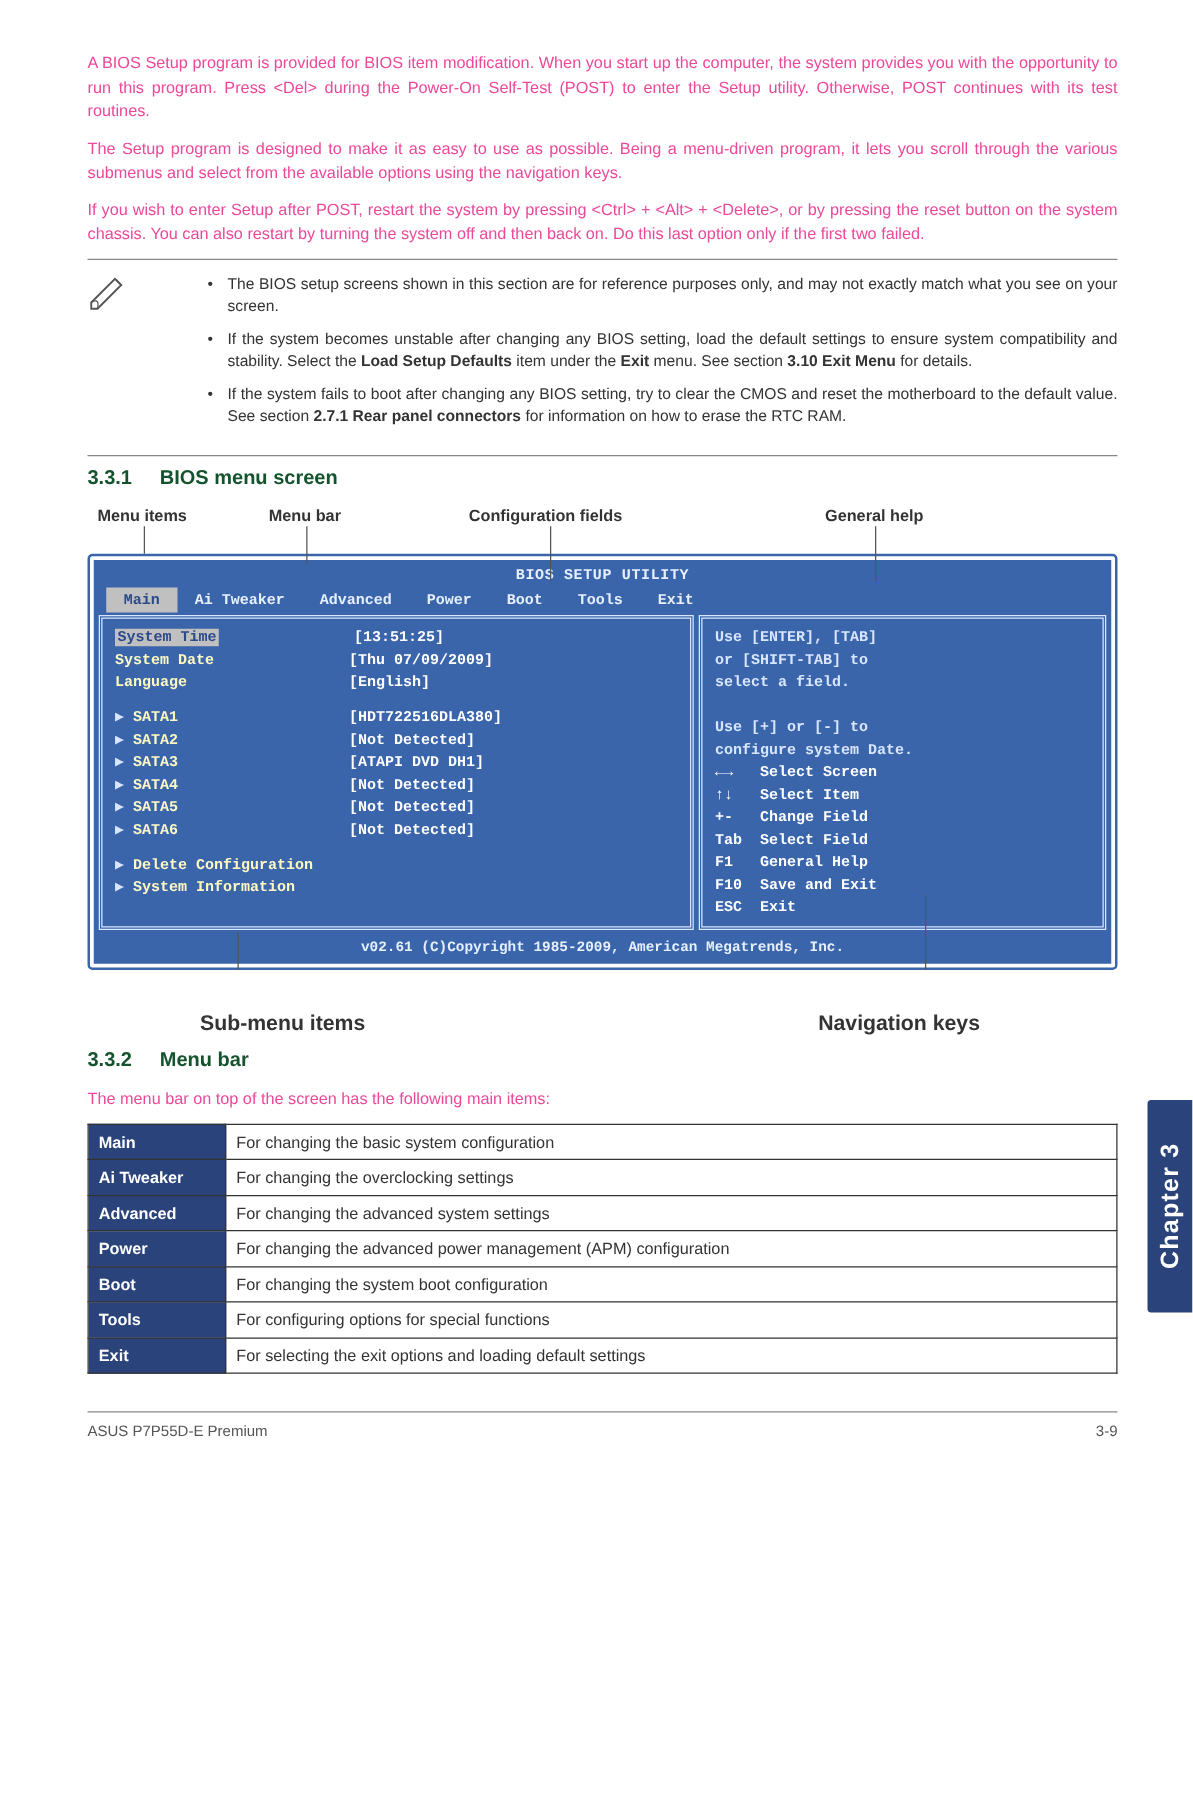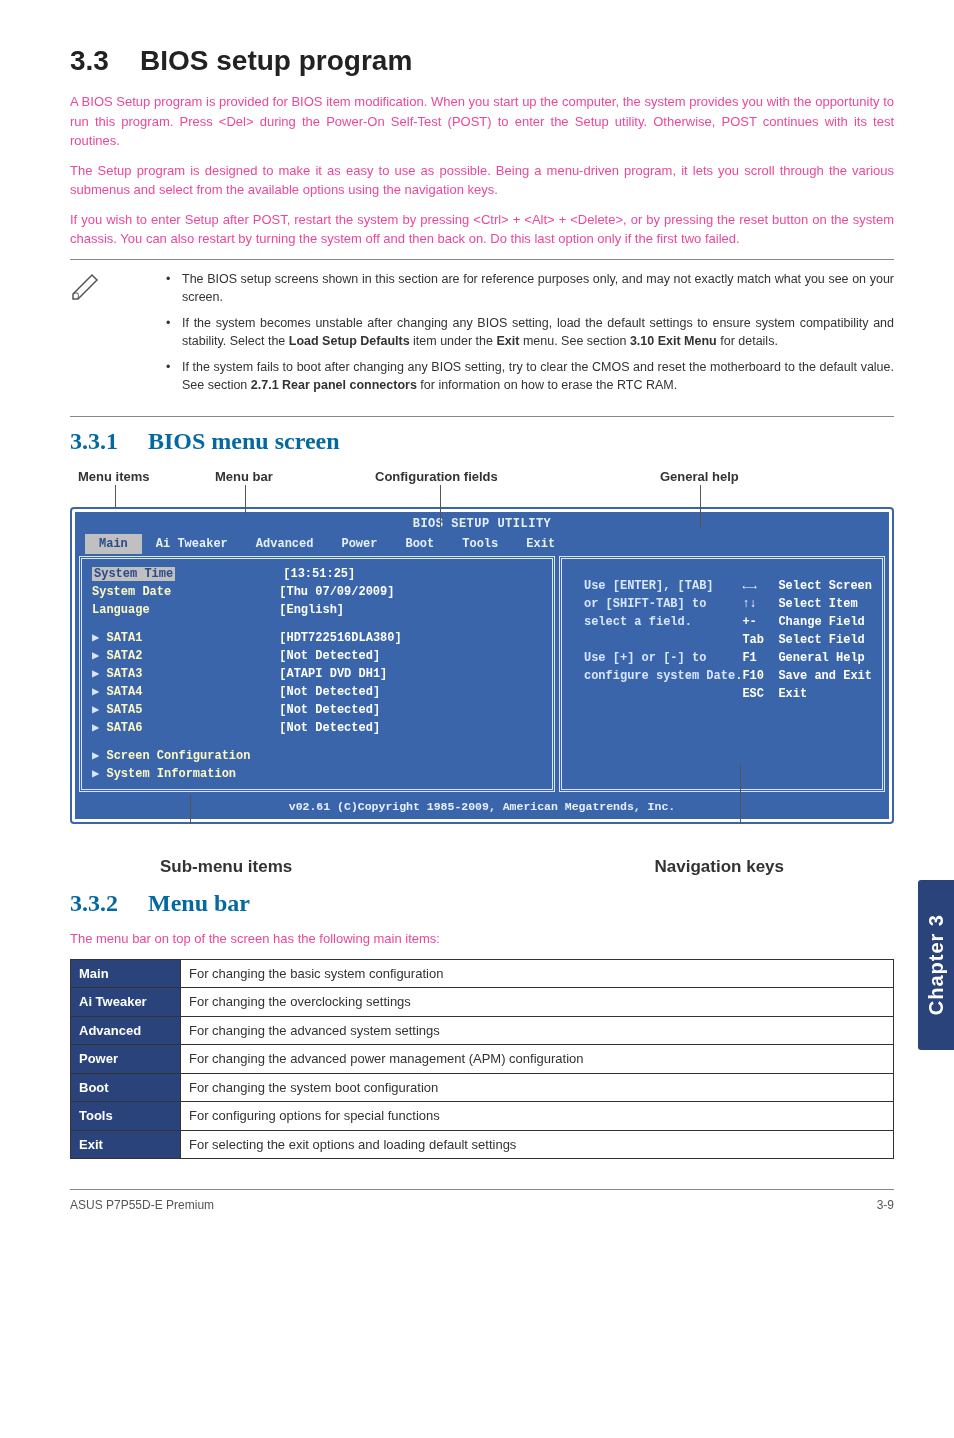--- a/index.html
+++ b/index.html
@@ -57,25 +57,24 @@
     line-height: 1.45;
     text-align: justify;
   }
   .note-bullets li::before {
     content: "•";
     position: absolute;
     left: 6px;
     top: 0;
   }
   h2.subsection {
-    font-size: 24px;
-    font-weight: bold;
-    color: #0369a1;
+    font-size: 16px;
+    font-weight: bold;
+    color: #14532d;
     margin: 6px 0 8px 0;
-    font-family: Liberation Serif, serif;
   }
   
   .bios-outer {
     border: 2px solid #3a65aa;
     border-radius: 4px;
     padding: 3px;
     background: #fff;
   }
   .bios-inner {
     background: #3a65aa;
@@ -110,24 +109,24 @@
   .bios-left {
     flex: 1.5;
     border: 3px double #d8e6ff;
     padding: 6px 10px;
     color: #d8e6ff;
     min-height: 220px;
   }
   .bios-right {
     flex: 1;
     border: 3px double #d8e6ff;
-    padding: 18px 10px;
-    display: flex;
-    flex-direction: row;
-    justify-content: flex-end;
+    padding: 6px 10px;
+    display: flex;
+    flex-direction: column;
+    justify-content: center;
   }
   .bios-field-row { display: block; white-space: pre; }
   .bios-bright { color: #ffffff; }
   .bios-yellow { color: #fef9c3; }
   .bios-gap { height: 10px; }
   .bios-help-top .bios-field-row { color: #d8e6ff; }
   .bios-help-bottom .bios-field-row {
     color: #ffffff;
     white-space: pre;
   }
@@ -220,23 +219,20 @@
     position: absolute;
     background: #555;
     width: 1px;
   }
 </style>
 </head>
 <body>
 
 <div class="page">
 
-  <h1 class="section-title">
-    <span>3.3</span>&nbsp;&nbsp;&nbsp;&nbsp;<span>BIOS setup program</span>
-  </h1>
 
   <p class="body-text">A BIOS Setup program is provided for BIOS item modification. When you start up the computer, the system provides you with the opportunity to run this program. Press &lt;Del&gt; during the Power-On Self-Test (POST) to enter the Setup utility. Otherwise, POST continues with its test routines.</p>
   <p class="body-text">The Setup program is designed to make it as easy to use as possible. Being a menu-driven program, it lets you scroll through the various submenus and select from the available options using the navigation keys.</p>
   <p class="body-text">If you wish to enter Setup after POST, restart the system by pressing &lt;Ctrl&gt; + &lt;Alt&gt; + &lt;Delete&gt;, or by pressing the reset button on the system chassis. You can also restart by turning the system off and then back on. Do this last option only if the first two failed.</p>
 
   <div class="note-divider-top"></div>
   <div class="note-box">
     <div class="note-icon-col">
       <svg class="note-icon" viewBox="0 0 40 28">
         <path d="M3 22 L22 3 L27 8 L8 27 L3 27 Z" fill="none" stroke="#555" stroke-width="1.5"></path>
@@ -289,21 +285,21 @@
             <span class="bios-field-row"><span class="bios-yellow">System Date               </span><span class="bios-bright">[Thu 07/09/2009]</span></span>
             <span class="bios-field-row"><span class="bios-yellow">Language                  </span><span class="bios-bright">[English]</span></span>
             <div class="bios-gap"></div>
             <span class="bios-field-row"><span class="bios-tri">▶ </span><span class="bios-yellow">SATA1                   </span><span class="bios-bright">[HDT722516DLA380]</span></span>
             <span class="bios-field-row"><span class="bios-tri">▶ </span><span class="bios-yellow">SATA2                   </span><span class="bios-bright">[Not Detected]</span></span>
             <span class="bios-field-row"><span class="bios-tri">▶ </span><span class="bios-yellow">SATA3                   </span><span class="bios-bright">[ATAPI DVD DH1]</span></span>
             <span class="bios-field-row"><span class="bios-tri">▶ </span><span class="bios-yellow">SATA4                   </span><span class="bios-bright">[Not Detected]</span></span>
             <span class="bios-field-row"><span class="bios-tri">▶ </span><span class="bios-yellow">SATA5                   </span><span class="bios-bright">[Not Detected]</span></span>
             <span class="bios-field-row"><span class="bios-tri">▶ </span><span class="bios-yellow">SATA6                   </span><span class="bios-bright">[Not Detected]</span></span>
             <div class="bios-gap"></div>
-            <span class="bios-field-row"><span class="bios-tri">▶ </span><span class="bios-yellow">Screen Configuration</span></span>
+            <span class="bios-field-row"><span class="bios-tri">▶ </span><span class="bios-yellow">Delete Configuration</span></span>
             <span class="bios-field-row"><span class="bios-tri">▶ </span><span class="bios-yellow">System Information</span></span>
           </div>
         <div class="bios-right">
           <div class="bios-help-top" id="bios-help-top">
               <span class="bios-field-row">Use [ENTER], [TAB]</span>
               <span class="bios-field-row">or [SHIFT-TAB] to</span>
               <span class="bios-field-row">select a field.</span>
               <span class="bios-field-row">&nbsp;</span>
               <span class="bios-field-row">Use [+] or [-] to</span>
               <span class="bios-field-row">configure system Date.</span>

